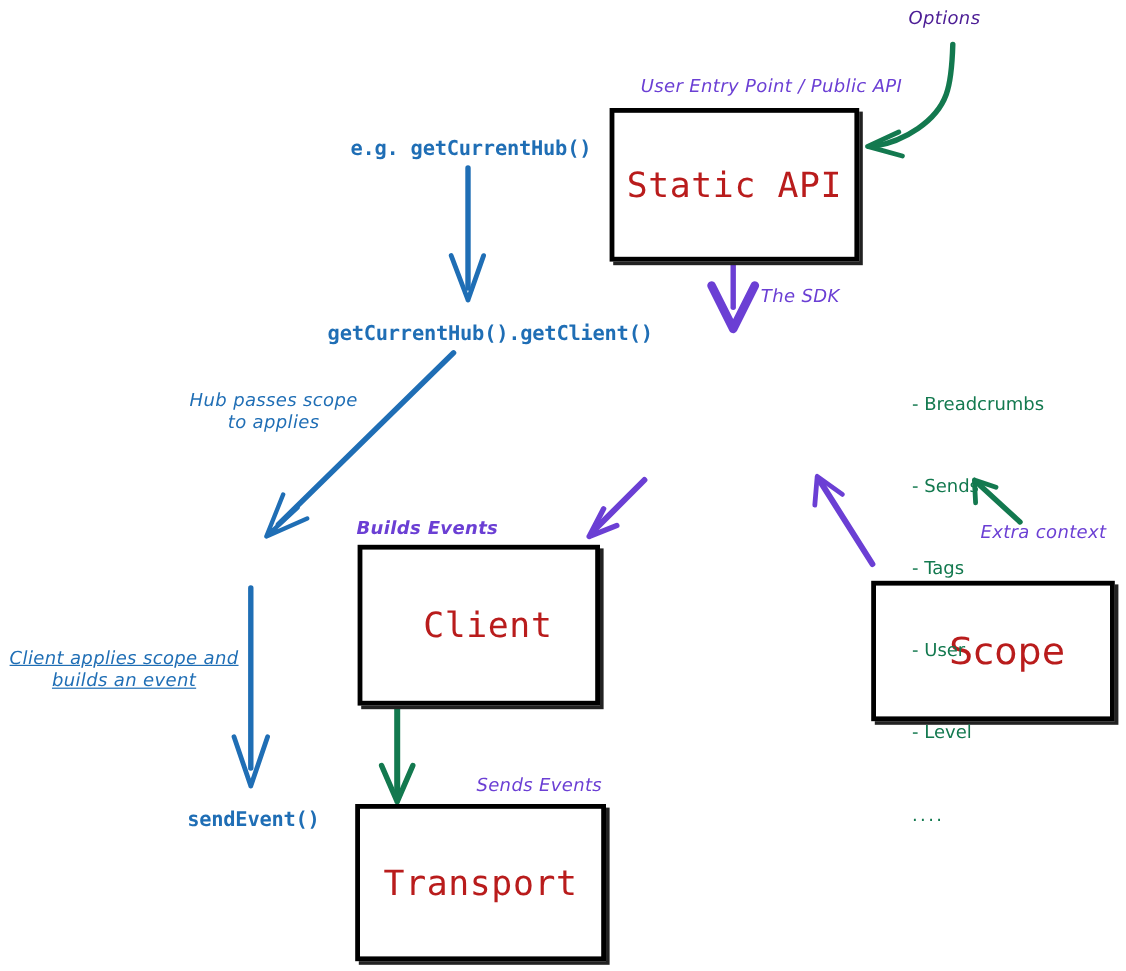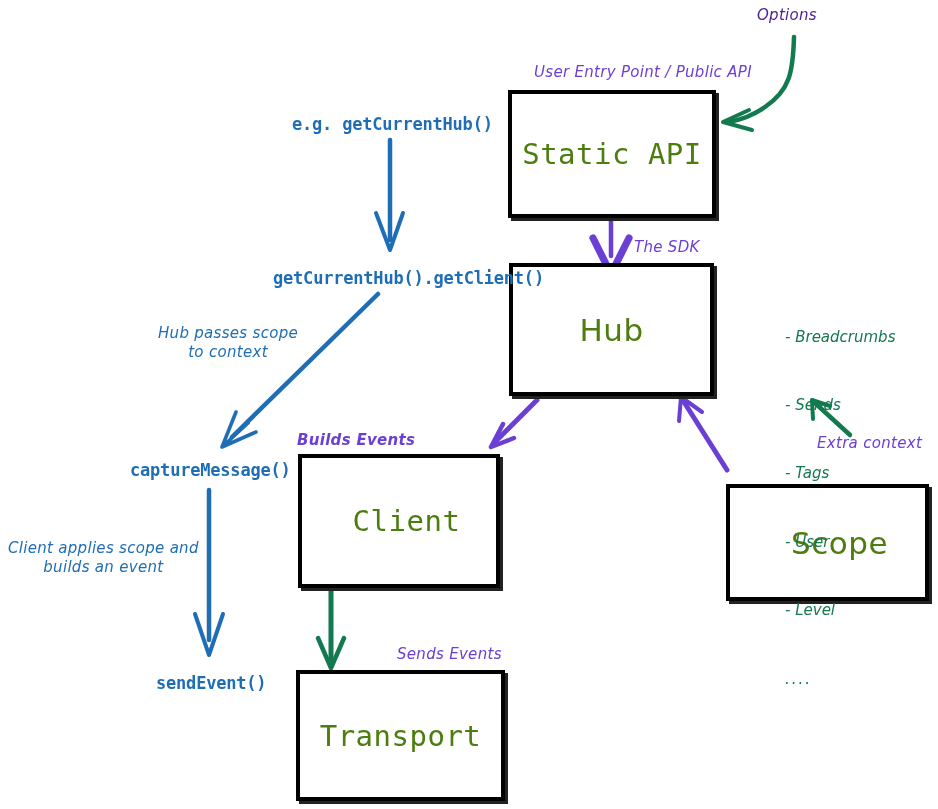--- a/index.html
+++ b/index.html
@@ -30,21 +30,21 @@
     box-sizing: border-box;
     background: #ffffff;
     border: 4px solid #000000;
     box-shadow: 3px 3px 0 #222;
     display: flex;
     align-items: center;
     justify-content: center;
   }
   .node-label {
     font-size: 30px;
-    color: #4d7c0f;
+    color: #b91c1c;
     letter-spacing: 0.5px;
     white-space: nowrap;
   }
   .mono .node-label {
     font-family: "DejaVu Sans Mono", monospace;
     font-size: 29px;
   }
   .sans .node-label {
     font-family: "DejaVu Sans", sans-serif;
     font-size: 31px;
@@ -69,26 +69,24 @@
     letter-spacing: -0.2px;
   }
   .purple { color: #6b3fd4; }
   .green  { color: #4c1d95; text-align: right; }
   .blue   { color: #1f6eb5; }
   .center { text-align: center; }
 
   .ctx-list {
     position: absolute;
     font-family: "DejaVu Sans", sans-serif;
-    font-style: italic;
     font-size: 15px;
     color: #13794f;
     line-height: 1.52;
     white-space: pre;
-    margin-left: 25px;
   }
 </style>
 </head>
 <body>
 
 <div id="canvas">
 
   <svg class="layer" viewBox="0 0 938 809">
     <defs>
       <marker id="ah-purple" markerWidth="14" markerHeight="14" refX="5" refY="5" orient="auto" markerUnits="strokeWidth">
@@ -144,23 +142,20 @@
     <g>
       <path d="M209,490 L209,640" stroke="#1f6eb5" stroke-width="4.5" fill="none" stroke-linecap="round"></path>
       <path d="M209,655 L195,614 M209,655 L223,614" stroke="#1f6eb5" stroke-width="4" fill="none" stroke-linecap="round"></path>
     </g>
   </svg>
 
   <div class="node mono" style="left:508px; top:90px; width:208px; height:128px;">
     <span class="node-label">Static API</span>
   </div>
 
-  <div class="node sans" style="left:509px; top:263px; width:205px; height:133px;">
-    <span class="node-label">Hub</span>
-  </div>
 
   <div class="node mono" style="left:298px; top:454px; width:202px; height:134px;padding-left:15px;">
     <span class="node-label">Client</span>
   </div>
 
   <div class="node sans" style="left:726px; top:484px; width:203px; height:117px;padding-left:24px;">
     <span class="node-label">Scope</span>
   </div>
 
   <div class="node mono" style="left:296px; top:670px; width:209px; height:131px;">
@@ -173,30 +168,29 @@
 
   <div class="anno hand purple" style="left:634px; top:238px;">The SDK</div>
 
   <div class="anno hand purple" style="left:297px; top:431px;font-weight:bold;">Builds Events</div>
 
   <div class="anno hand purple" style="left:397px; top:645px;">Sends Events</div>
 
   <div class="anno hand purple" style="left:817px; top:434px;">Extra context</div>
 
   <div class="anno hand blue center" style="left:158px; top:324px;">Hub passes scope
-to context</div>
-
-  <div class="anno hand blue center" style="left:8px; top:539px;">Client applies scope and
+to applies</div>
+
+  <div class="anno hand blue center" style="left:8px; top:539px;text-decoration:underline;">Client applies scope and
 builds an event</div>
 
   <div class="anno code blue" style="left:292px; top:114px;">e.g. getCurrentHub()</div>
 
   <div class="anno code blue" style="left:249px; top:268px;margin-left:24px;">getCurrentHub().getClient()</div>
 
-  <div class="anno code blue" style="left:130px; top:460px;">captureMessage()</div>
 
   <div class="anno code blue" style="left:156px; top:673px;">sendEvent()</div>
 
   <div class="ctx-list" style="left:760px; top:280px;">
     <div>- Breadcrumbs</div>
     <div>- Sends</div>
     <div>- Tags</div>
     <div>- User</div>
     <div>- Level</div>
     <div style="letter-spacing:2px;">....</div>

